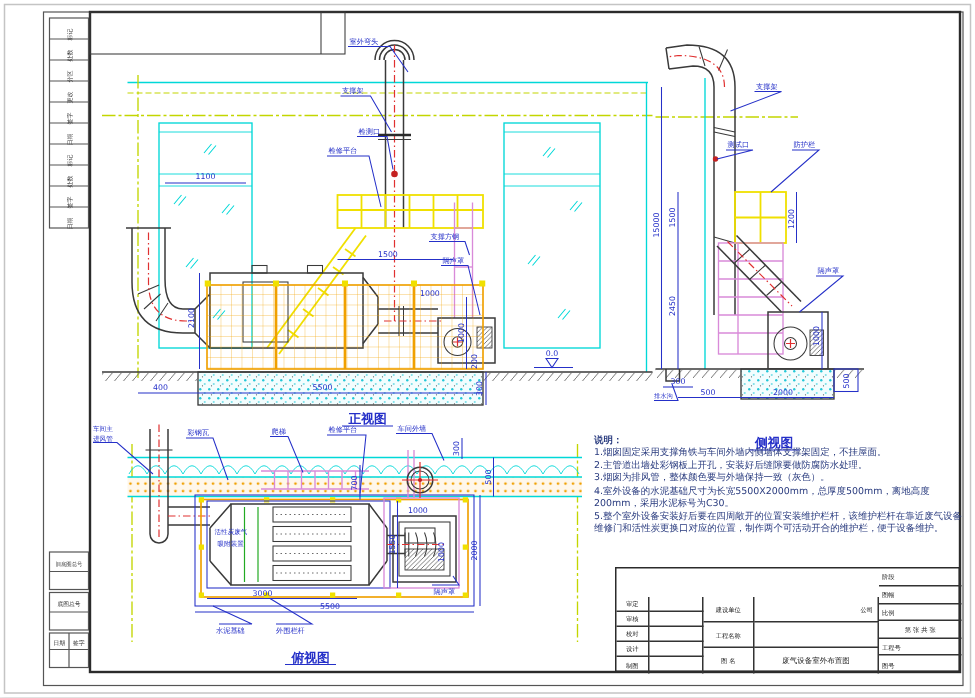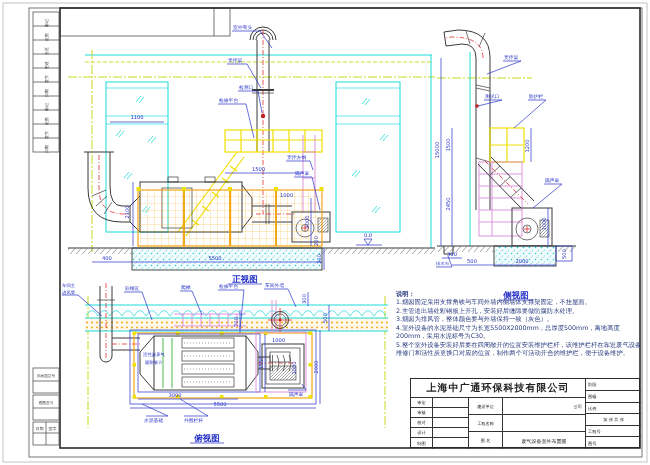--- a/index.html
+++ b/index.html
@@ -453,21 +453,20 @@
 <div class="notes">
   <div class="head">说明：</div>
   <div>1.烟囱固定采用支撑角铁与车间外墙内侧墙体支撑架固定，不挂屋面。</div>
   <div>2.主管道出墙处彩钢板上开孔，安装好后缝隙要做防腐防水处理。</div>
   <div>3.烟囱为排风管，整体颜色要与外墙保持一致（灰色）。</div>
   <div>4.室外设备的水泥基础尺寸为长宽5500X2000mm，总厚度500mm，离地高度200mm，采用水泥标号为C30。</div>
   <div>5.整个室外设备安装好后要在四周敞开的位置安装维护栏杆，该维护栏杆在靠近废气设备维修门和活性炭更换口对应的位置，制作两个可活动开合的维护栏，便于设备维护。</div>
 </div>
 
 <div class="tblock">
-  <div class="company">上海中广通环保科技有限公司</div>
 
   <div class="cell" style="left:0;top:19px;width:22px;height:10px">审定</div>
   <div class="cell" style="left:0;top:29px;width:22px;height:10px">审核</div>
   <div class="cell" style="left:0;top:39px;width:22px;height:10px">校对</div>
   <div class="cell" style="left:0;top:49px;width:22px;height:10px">设计</div>
   <div class="cell" style="left:0;top:59px;width:22px;height:11px;border-bottom:none">制图</div>
   <div class="cell" style="left:22px;top:19px;width:36px;height:10px"></div>
   <div class="cell" style="left:22px;top:29px;width:36px;height:10px"></div>
   <div class="cell" style="left:22px;top:39px;width:36px;height:10px"></div>
   <div class="cell" style="left:22px;top:49px;width:36px;height:10px"></div>

